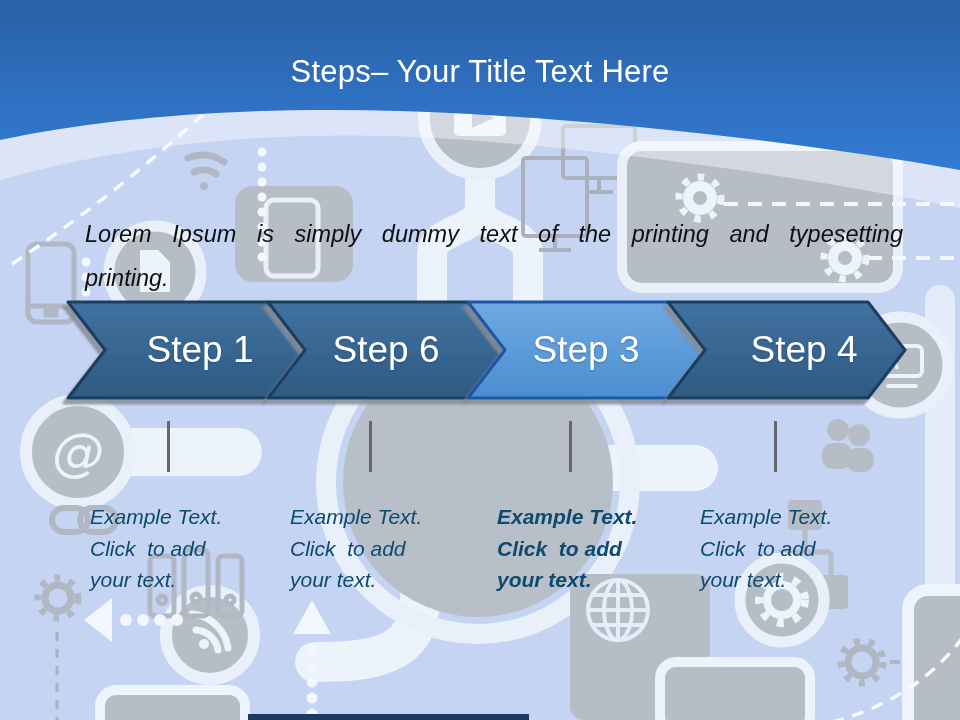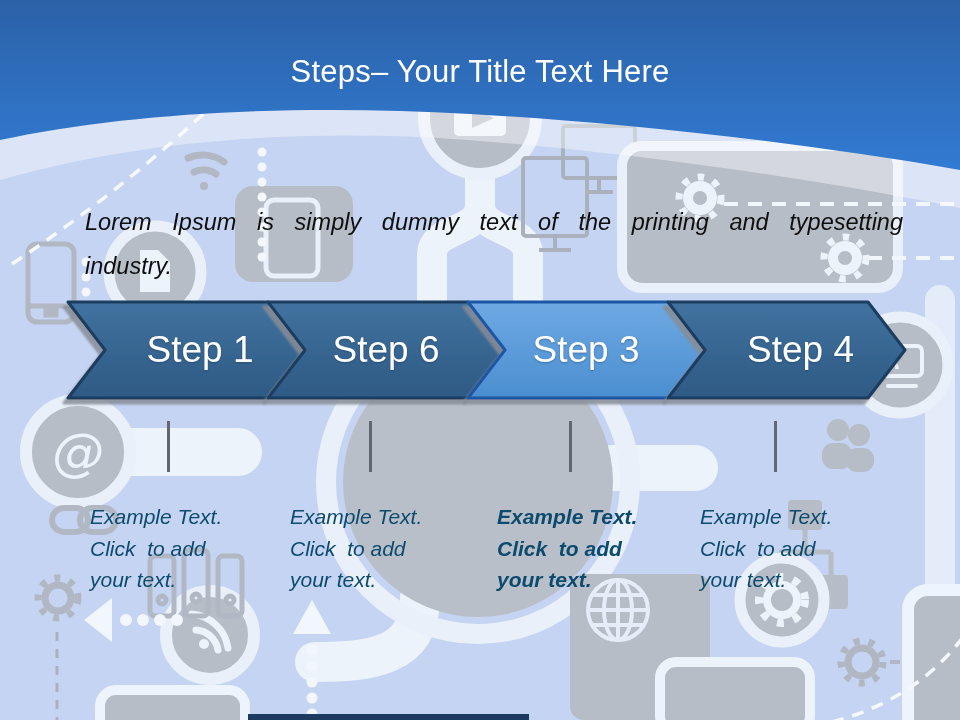--- a/index.html
+++ b/index.html
@@ -7,27 +7,27 @@
          font-family:"Liberation Sans",sans-serif;background:#c5d4f2;}
   .slide svg{display:block;}
   .bg,.hdr,.chev{position:absolute;left:0;}
   .bg{top:0;}
   .hdr{top:0;}
   .chev{top:296px;}
   .title-line{position:absolute;top:54px;left:0;width:100%;text-align:center;
       color:#fff;font-size:31px;letter-spacing:.2px;z-index:5;}
   .title-line .b{font-weight:normal;}
   .title-line .r{font-weight:400;}
-  .intro{position:absolute;left:85px;top:200px;width:818px;z-index:4;
+  .intro{position:absolute;left:85px;top:212px;width:818px;z-index:4;
       font-style:italic;font-size:23.5px;line-height:44px;color:#0e0e0e;}
   .intro .l1{text-align:justify;text-align-last:justify;}
   .step-label{position:absolute;top:327px;width:200px;height:46px;z-index:6;
       color:#fff;font-size:37px;text-align:center;line-height:46px;
       text-shadow:0 1px 2px rgba(20,40,70,.35);}
-  .sl1{left:100px;} .sl2{left:286px;} .sl3{left:486px;} .sl4{left:654px;text-align:right;}
+  .sl1{left:100px;} .sl2{left:286px;} .sl3{left:486px;} .sl4{left:704px;}
   .vline{position:absolute;top:421px;width:3px;height:51px;background:#63686f;z-index:4;}
   .vl1{left:167px;} .vl2{left:369px;} .vl3{left:569px;} .vl4{left:774px;}
   .desc{position:absolute;top:501px;z-index:5;font-style:italic;font-size:21px;
       line-height:31.5px;color:#0c4a6e;}
   .desc .ln{white-space:pre;}
   .d1{left:90px;width:160px;} .d2{left:290px;width:160px;}
   .d3{left:497px;width:166px;font-weight:bold;} .d4{left:700px;width:160px;}
   .bottom-bar{position:absolute;left:248px;top:714px;width:281px;height:6px;
       background:#1d3a5f;z-index:3;}
 </style>
@@ -244,21 +244,21 @@
     <path d="M0,0 H960 V208 C780,172 600,150 468,140 C300,128 140,140 0,180 Z" fill="#ffffff" opacity="0.40"></path>
     <path d="M0,0 H960 V170 C790,140 610,122 470,114 C300,104 130,112 0,140 Z" fill="url(#hdrGrad)"></path>
   </svg>
 
   <div class="title-line">
     <span class="b">Steps</span><span class="r">– Your Title Text Here</span>
   </div>
 
   <div class="intro">
     <div class="l1">Lorem Ipsum is simply dummy text of the printing and typesetting</div>
-    <div class="l2">industry.</div>
+    <div class="l2">printing.</div>
   </div>
 
   <svg class="chev" width="960" height="112" viewBox="0 0 960 112">
     <defs>
       <linearGradient id="gDark" x1="0" y1="0" x2="0" y2="1">
         <stop offset="0" stop-color="#41729f"></stop>
           <stop offset="1" stop-color="#2e5a84"></stop>
       </linearGradient>
       <linearGradient id="gHi" x1="0" y1="0" x2="0" y2="1">
         <stop offset="0" stop-color="#6ea9e3"></stop>

